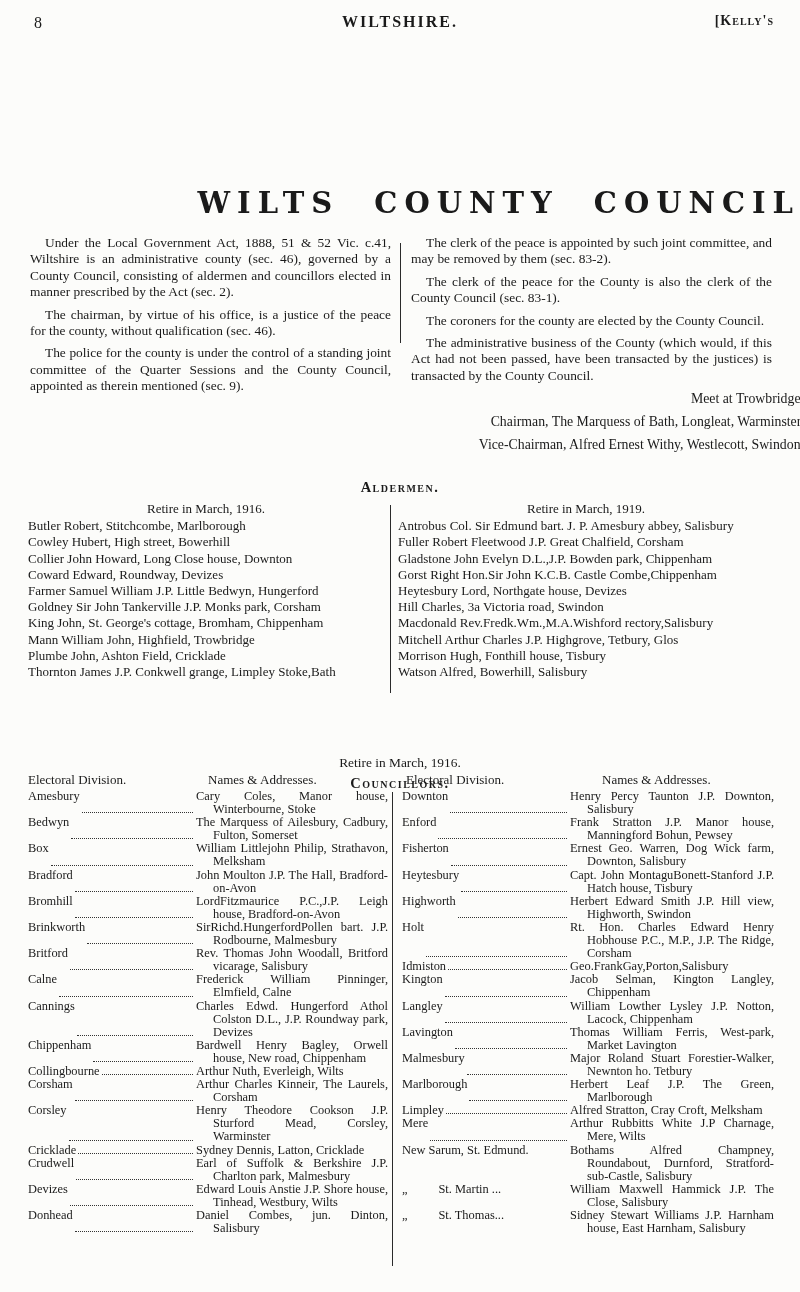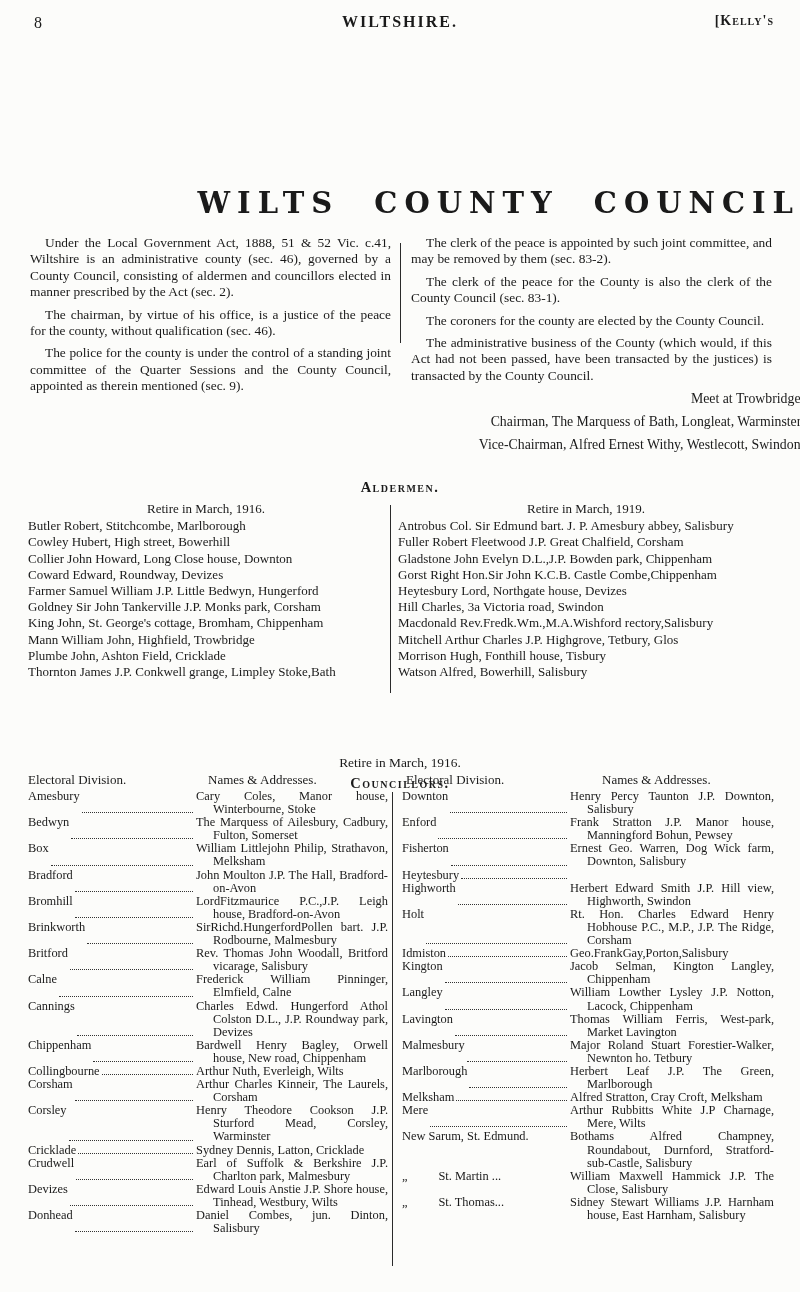--- a/index.html
+++ b/index.html
@@ -283,20 +283,21 @@
             <span class="dlabel">Fisherton</span>
             <span class="leader"></span>
           </div>
           <div class="cname">Ernest Geo. Warren, Dog Wick farm, Downton, Salisbury</div>
         </div>
         <div class="row">
           <div class="cdiv">
             <span class="dlabel">Heytesbury</span>
             <span class="leader"></span>
           </div>
+          <div class="cname">Capt. John MontaguBonett-Stanford J.P. Hatch house, Tisbury</div>
         </div>
         <div class="row">
           <div class="cdiv">
             <span class="dlabel">Highworth</span>
             <span class="leader"></span>
           </div>
           <div class="cname">Herbert Edward Smith J.P. Hill view, Highworth, Swindon</div>
         </div>
         <div class="row">
           <div class="cdiv">
@@ -342,21 +343,21 @@
         </div>
         <div class="row">
           <div class="cdiv">
             <span class="dlabel">Marlborough</span>
             <span class="leader"></span>
           </div>
           <div class="cname">Herbert Leaf J.P. The Green, Marlborough</div>
         </div>
         <div class="row">
           <div class="cdiv">
-            <span class="dlabel">Melksham</span>
+            <span class="dlabel">Limpley</span>
             <span class="leader"></span>
           </div>
           <div class="cname">Alfred Stratton, Cray Croft, Melksham</div>
         </div>
         <div class="row">
           <div class="cdiv">
             <span class="dlabel">Mere</span>
             <span class="leader"></span>
           </div>
           <div class="cname">Arthur Rubbitts White J.P Charnage, Mere, Wilts</div>

